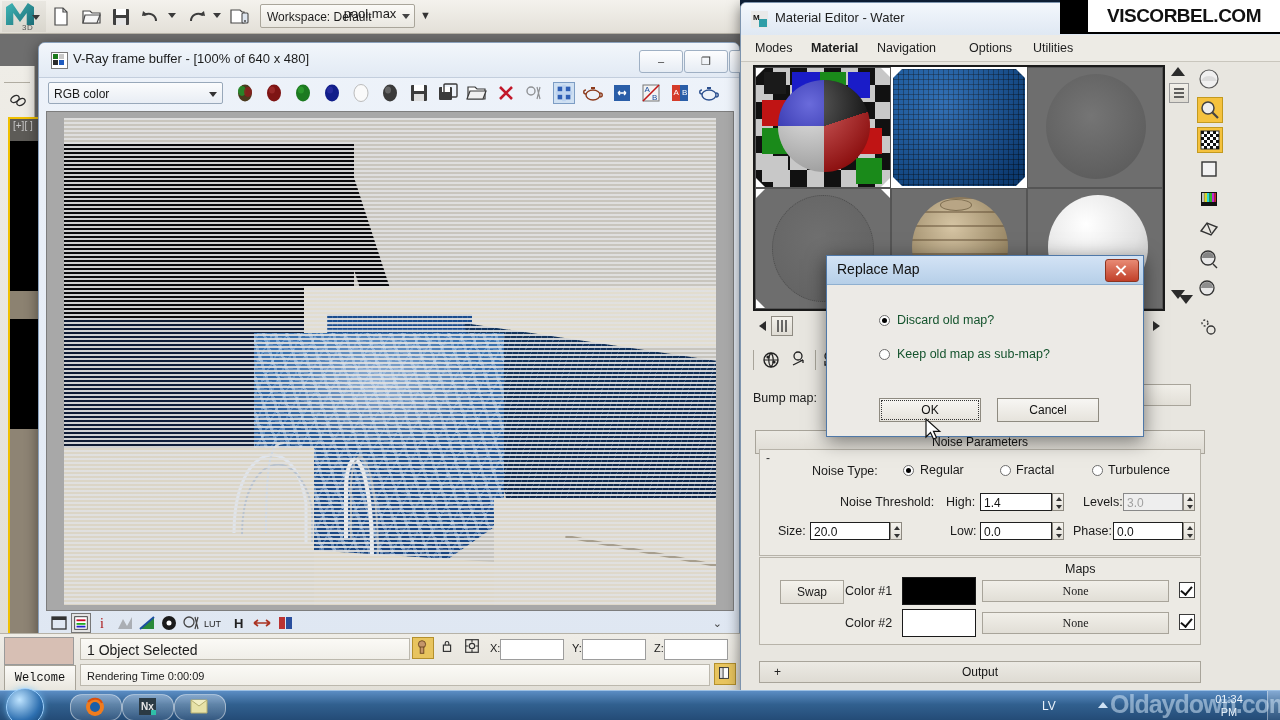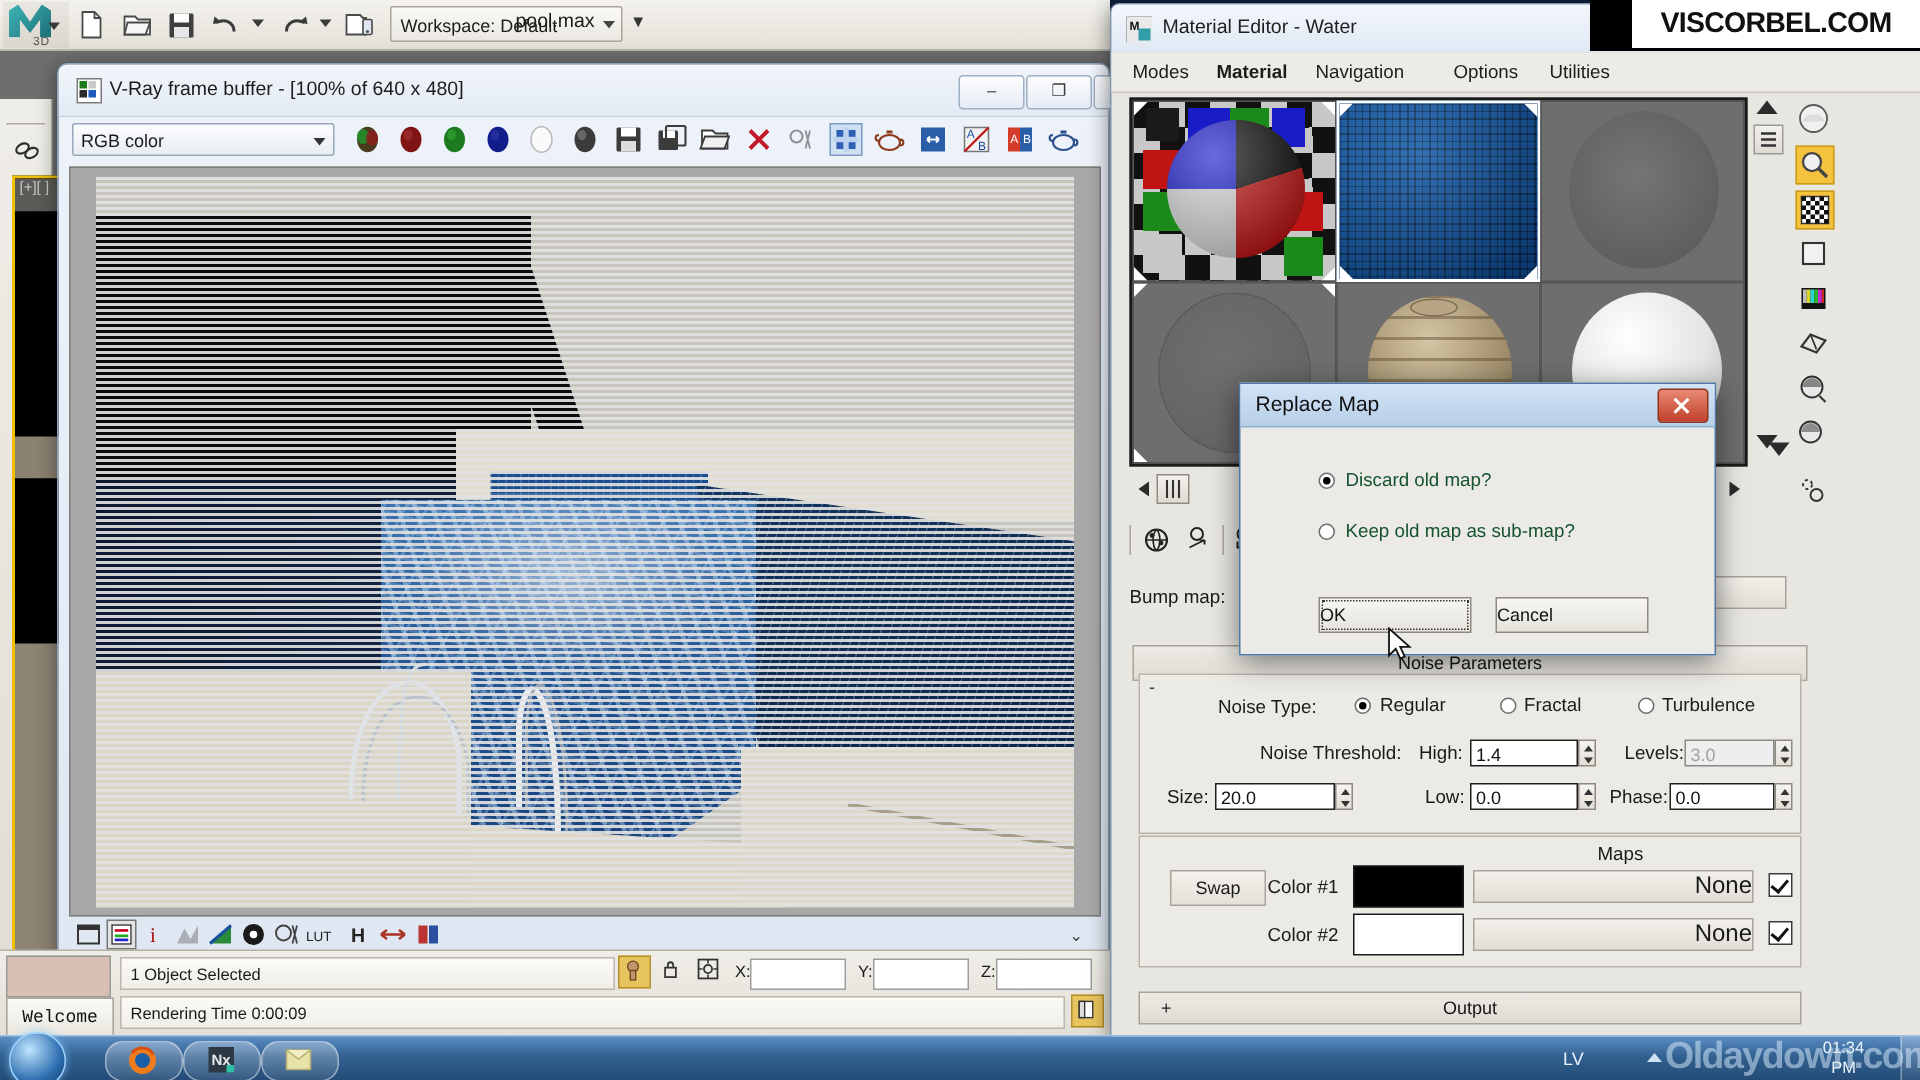--- a/index.html
+++ b/index.html
@@ -94,21 +94,21 @@
   #max-status{position:absolute;left:0;top:633px;width:740px;height:57px;
      background:linear-gradient(#efedE7,#e2dfd7);border-top:1px solid #b6b2a7;}
   #mini-swatch{position:absolute;left:4px;top:3px;width:68px;height:26px;
      background:#d7bfb4;border:1px solid #9a9a9a;}
   #welcome-btn{position:absolute;left:4px;top:31px;width:70px;height:24px;
      background:linear-gradient(#fbfaf7,#e9e7df);border:1px solid #a7a398;
      font-family:"Liberation Mono",monospace;font-size:12px;color:#111;
      line-height:24px;text-align:center;}
   #statusline1{position:absolute;left:80px;top:4px;width:330px;height:22px;
      background:linear-gradient(#fbfaf6,#f0eee8);border:1px solid #bcb8ad;
-     font-size:11px;color:#1a1a1a;line-height:22px;padding-left:6px;box-sizing:border-box;}
+     font-size:14px;color:#1a1a1a;line-height:22px;padding-left:6px;box-sizing:border-box;}
   #statusline2{position:absolute;left:80px;top:30px;width:630px;height:22px;
      background:linear-gradient(#fbfaf6,#f0eee8);border:1px solid #bcb8ad;
      font-size:11px;color:#1a1a1a;line-height:22px;padding-left:6px;box-sizing:border-box;}
   .coordbox{position:absolute;top:5px;width:62px;height:19px;background:#fff;border:1px solid #9d9d9d;}
   .coordlbl{position:absolute;top:8px;font-size:11px;color:#1a1a1a;}
   .stat-ico{position:absolute;top:3px;width:22px;height:22px;}
 
   
   #matedit{position:absolute;left:740px;top:2px;width:540px;height:688px;
      background:#e8e6e0;border:1px solid #7d94ae;border-radius:6px 6px 0 0;
@@ -155,21 +155,21 @@
      background:#fff;border:1px solid #6d6d6d;box-sizing:border-box;}
   .radio.on::after{content:"";position:absolute;left:2px;top:2px;width:5px;height:5px;border-radius:50%;background:#000;}
   #maps-panel{position:absolute;left:18px;top:554px;width:440px;height:86px;
      border:1px solid #b7b3a9;background:#eceae4;}
   #swap-btn{position:absolute;left:20px;top:22px;width:62px;height:22px;
      background:linear-gradient(#f4f2ec,#e3e0d8);border:1px solid #a8a49a;
      font-size:12px;color:#1a1a1a;line-height:22px;text-align:center;}
   .cswatch{position:absolute;width:72px;height:26px;border:1px solid #1a1a1a;}
   .mapbtn{position:absolute;width:185px;height:20px;
      background:linear-gradient(#f1efe9,#e1ded6);border:1px solid #a8a49a;
-     font-size:16px;color:#1a1a1a;line-height:20px;text-align:right;}
+     font-size:12px;color:#1a1a1a;line-height:20px;text-align:center;font-family:Liberation Serif, serif;}
   .chk{position:absolute;width:14px;height:14px;background:#fff;border:1px solid #3a3a3a;}
   .chk::after{content:"";position:absolute;left:3px;top:1px;width:5px;height:9px;
      border-right:2px solid #111;border-bottom:2px solid #111;transform:rotate(40deg);}
   #output-rollout{position:absolute;left:18px;top:658px;width:440px;height:20px;
      background:linear-gradient(#eceae4,#dedbd3);border:1px solid #a8a49a;
      font-size:12px;color:#141414;line-height:20px;text-align:center;}
   #output-plus{position:absolute;left:14px;top:0;font-size:12px;color:#222;}
 
   
   #dlg{position:absolute;left:826px;top:255px;width:316px;height:180px;
@@ -180,21 +180,21 @@
   #dlg-titletext{position:absolute;left:10px;top:5px;font-size:14px;color:#111;}
   #dlg-close{position:absolute;right:4px;top:3px;width:32px;height:21px;
      background:linear-gradient(#e88a74,#c1402a);border:1px solid #8d3420;border-radius:3px;}
   #dlg-close::before,#dlg-close::after{content:"";position:absolute;left:14px;top:4px;
      width:2px;height:13px;background:#fff;}
   #dlg-close::before{transform:rotate(45deg);}
   #dlg-close::after{transform:rotate(-45deg);}
   .dlg-opt{position:absolute;font-size:12.5px;color:#14532d;}
   .dlg-btn{position:absolute;top:142px;width:100px;height:22px;
      background:linear-gradient(#f7f6f3,#e6e3dc);border:1px solid #8e8a80;
-     font-size:12px;color:#111;line-height:22px;text-align:left;}
+     font-size:12px;color:#111;line-height:22px;text-align:center;}
   .dlg-btn.default{outline:1px dotted #333;outline-offset:-3px;}
 
   
   #viscorbel{position:absolute;left:1088px;top:0;width:192px;height:32px;background:#fff;
      font-family:"Liberation Sans",sans-serif;font-weight:bold;font-size:19px;color:#111;
      letter-spacing:-.5px;text-align:center;line-height:32px;}
   #viscorbel-bg{position:absolute;left:1060px;top:0;width:220px;height:34px;background:#000;}
   #oldaydown{position:absolute;left:1110px;top:690px;font-size:25px;font-weight:bold;
      color:#cfe3f5;opacity:.55;font-family:"Liberation Sans",sans-serif;letter-spacing:-1px;}
 

